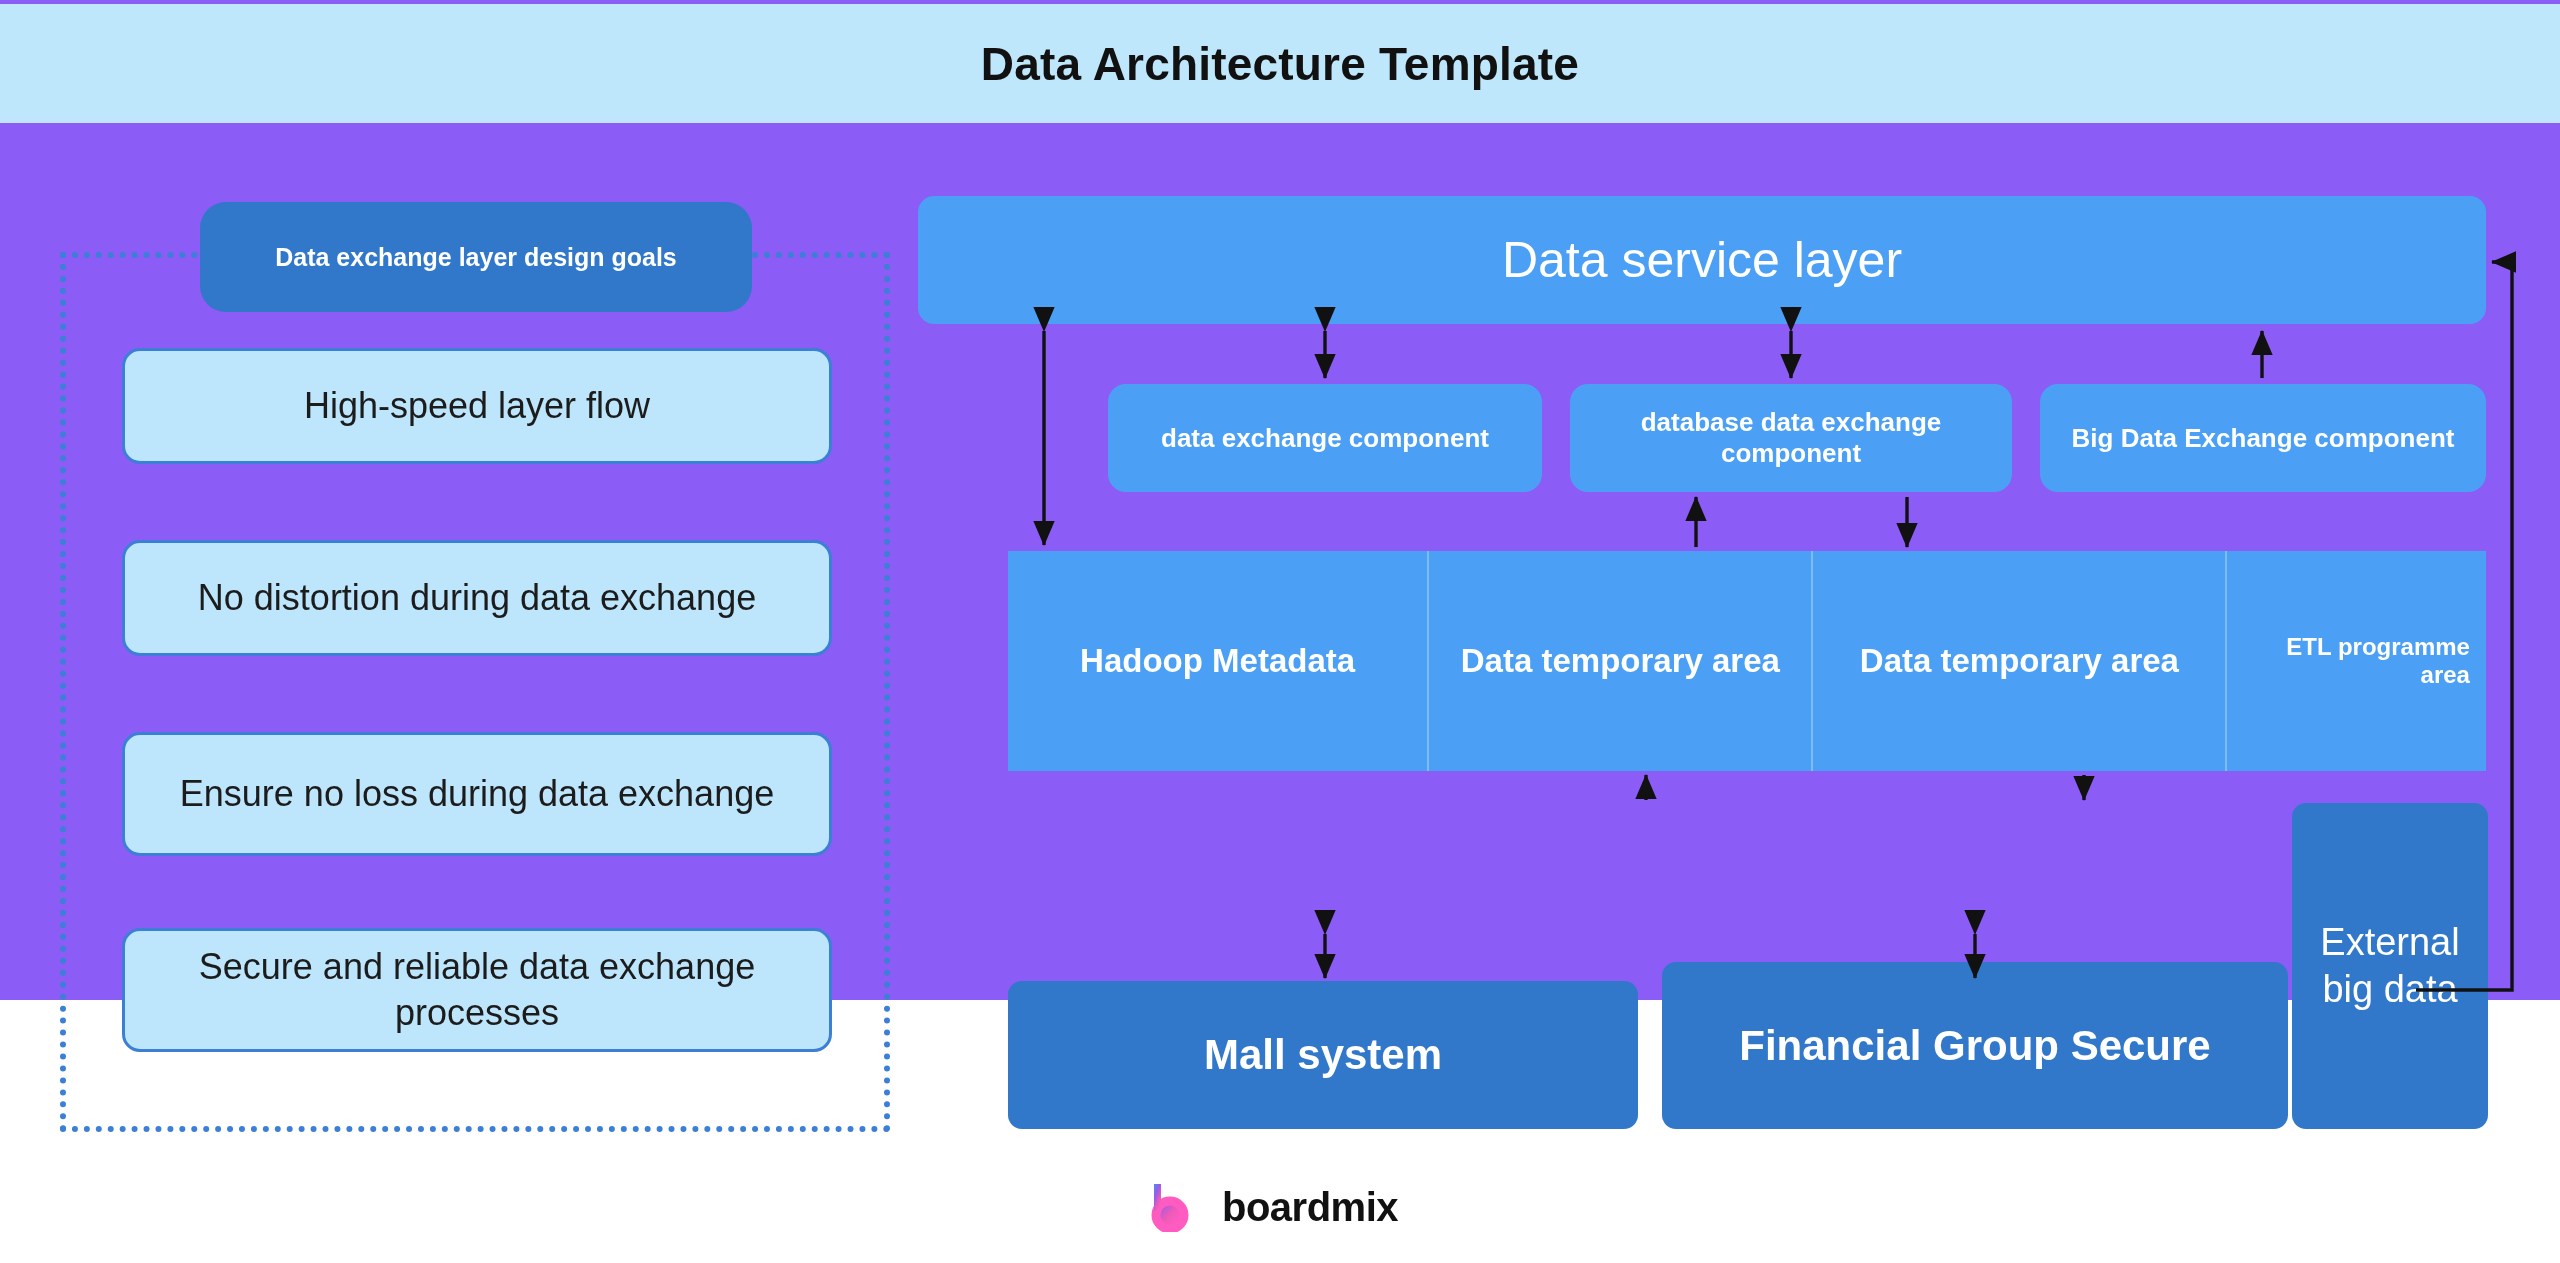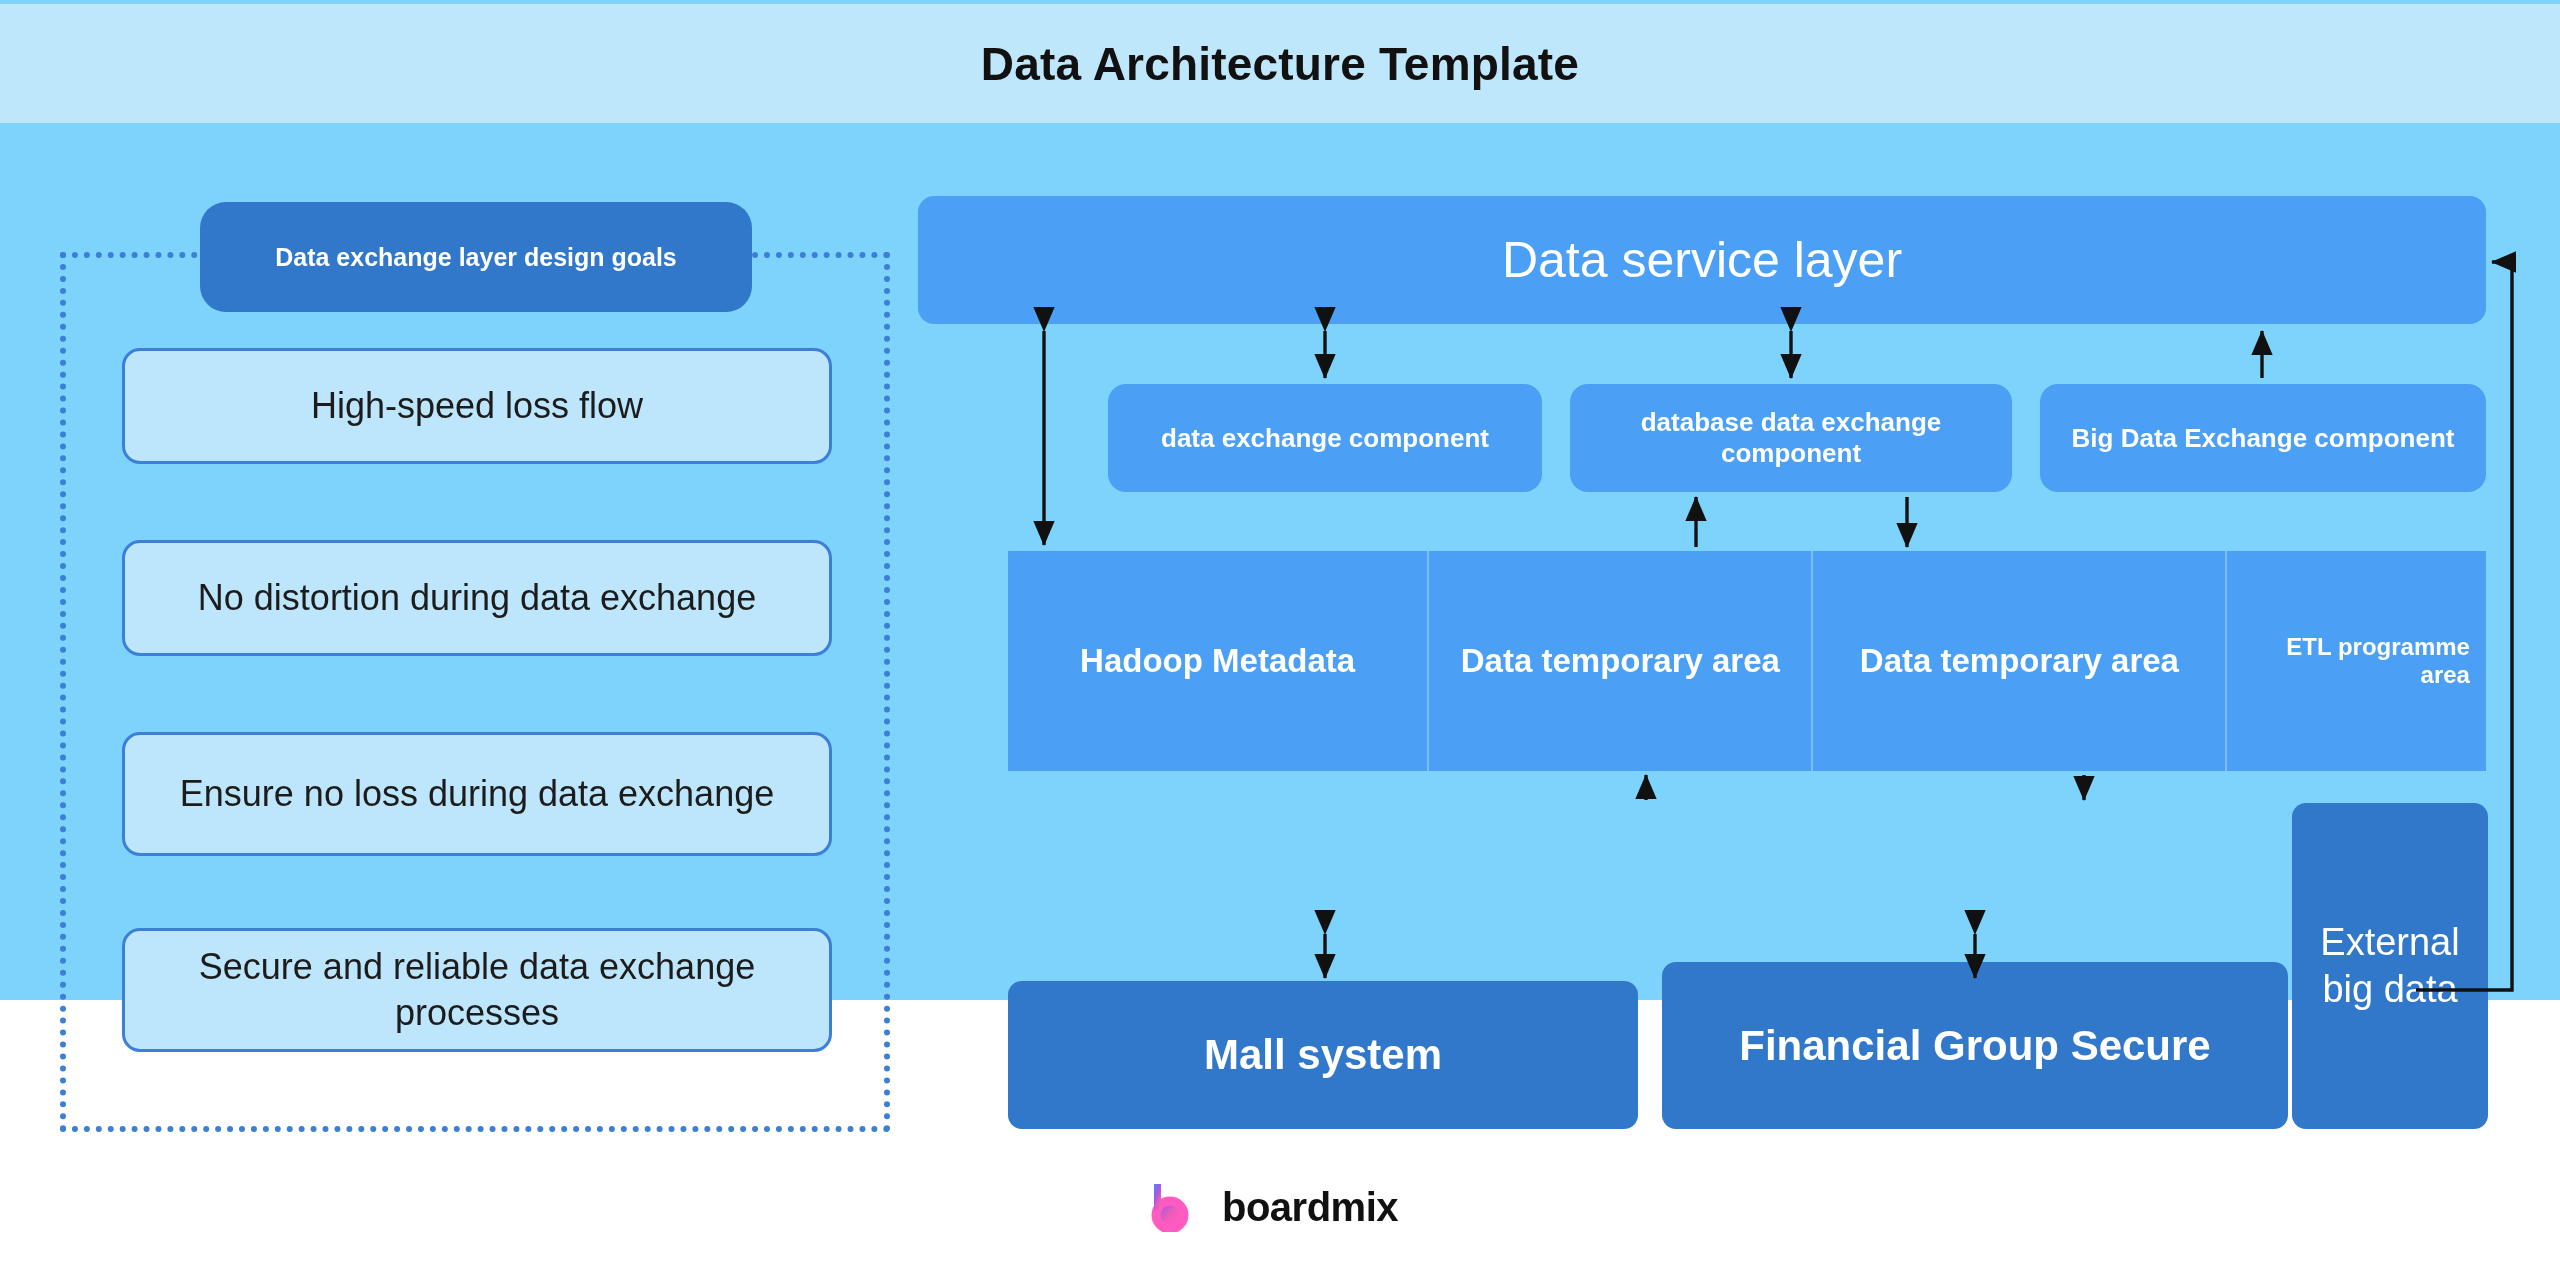--- a/index.html
+++ b/index.html
@@ -2,21 +2,21 @@
 <html><head>
 <meta charset="utf-8">
 <style>
   * { box-sizing: border-box; margin: 0; padding: 0; }
   html, body {
     width: 2560px; height: 1263px;
     background: #ffffff;
     font-family: "Liberation Sans", sans-serif;
     overflow: hidden;
   }
-  #root { position: relative; width: 2560px; height: 1000px; background: #7dd3fc; }
+  #root { position: relative; width: 2560px; height: 1000px; background: #8b5cf6; }
 
   
   .header-band {
     position: absolute; left: 0; top: 4px; width: 2560px; height: 119px;
     background: #BFE7FC;
     display: flex; align-items: center; justify-content: center;
   }
   .header-title {
     font-size: 46px; font-weight: 700; color: #111111;
     letter-spacing: 0.2px;
@@ -124,21 +124,21 @@
 <div id="root">
 
   <div class="header-band">
     <div class="header-title">Data Architecture Template</div>
   </div>
 
   <div class="dotted-panel"></div>
 
   <div class="goals-header">Data exchange layer design goals</div>
 
-  <div class="goal-box goal-1">High-speed loss flow</div>
+  <div class="goal-box goal-1">High-speed layer flow</div>
   <div class="goal-box goal-2">No distortion during data exchange</div>
   <div class="goal-box goal-3">Ensure no loss during data exchange</div>
   <div class="goal-box goal-4">Secure and reliable data exchange processes</div>
 
   <div class="node blue data-service-layer">Data service layer</div>
 
   <div class="node blue comp comp-1">data exchange component</div>
   <div class="node blue comp comp-2">database data exchange component</div>
   <div class="node blue comp comp-3">Big Data Exchange component</div>
 

